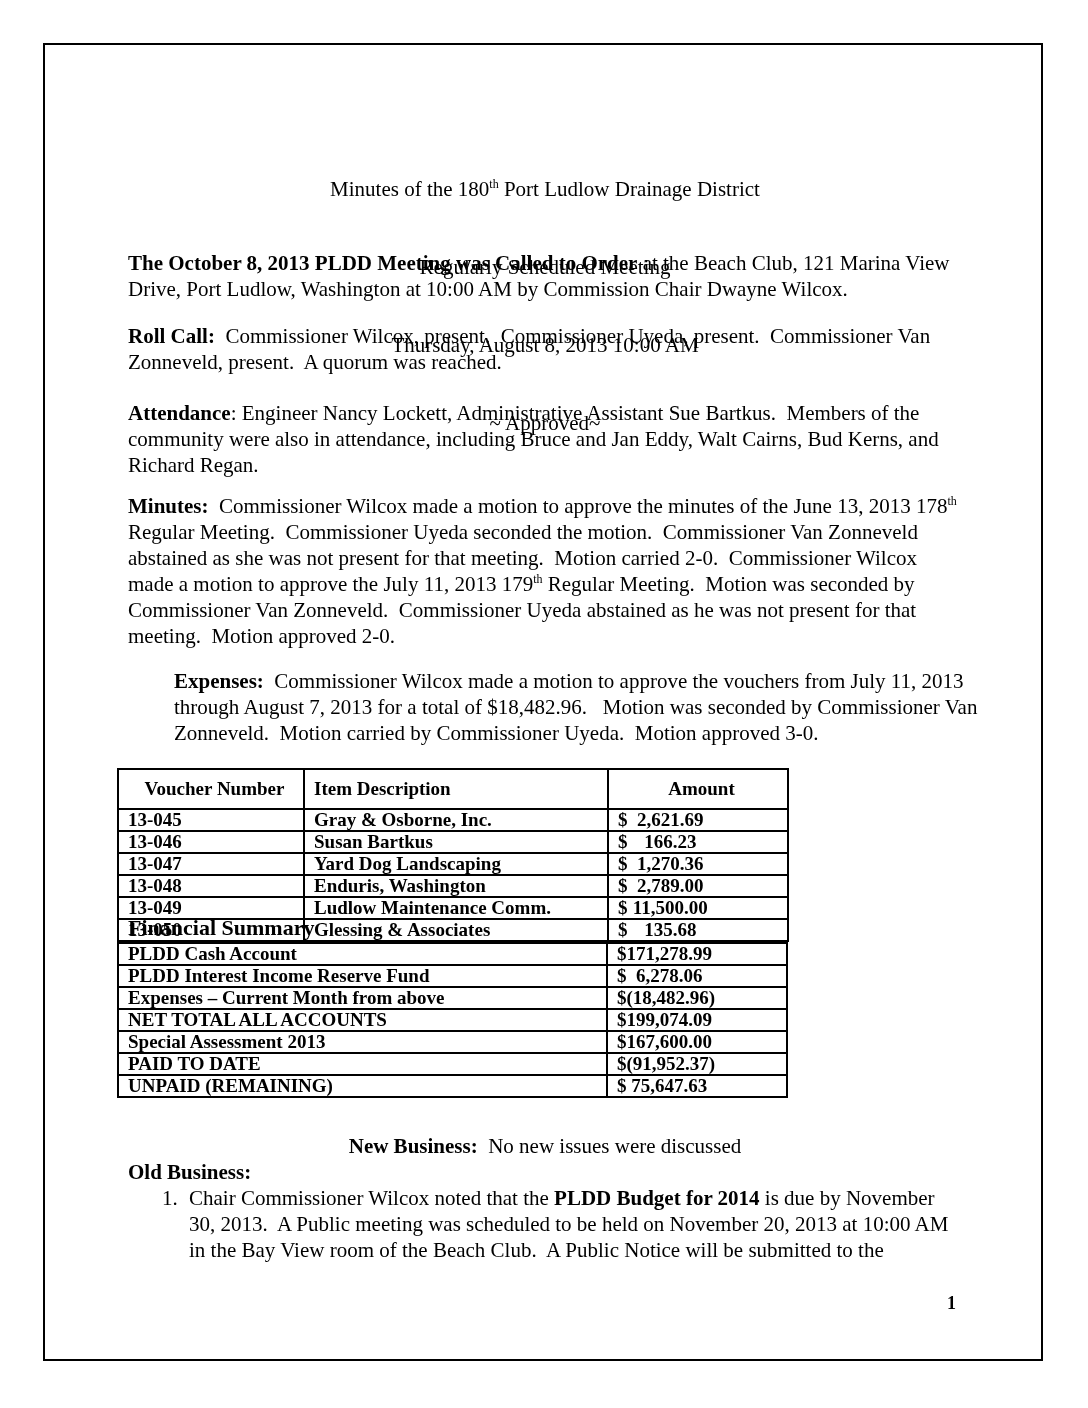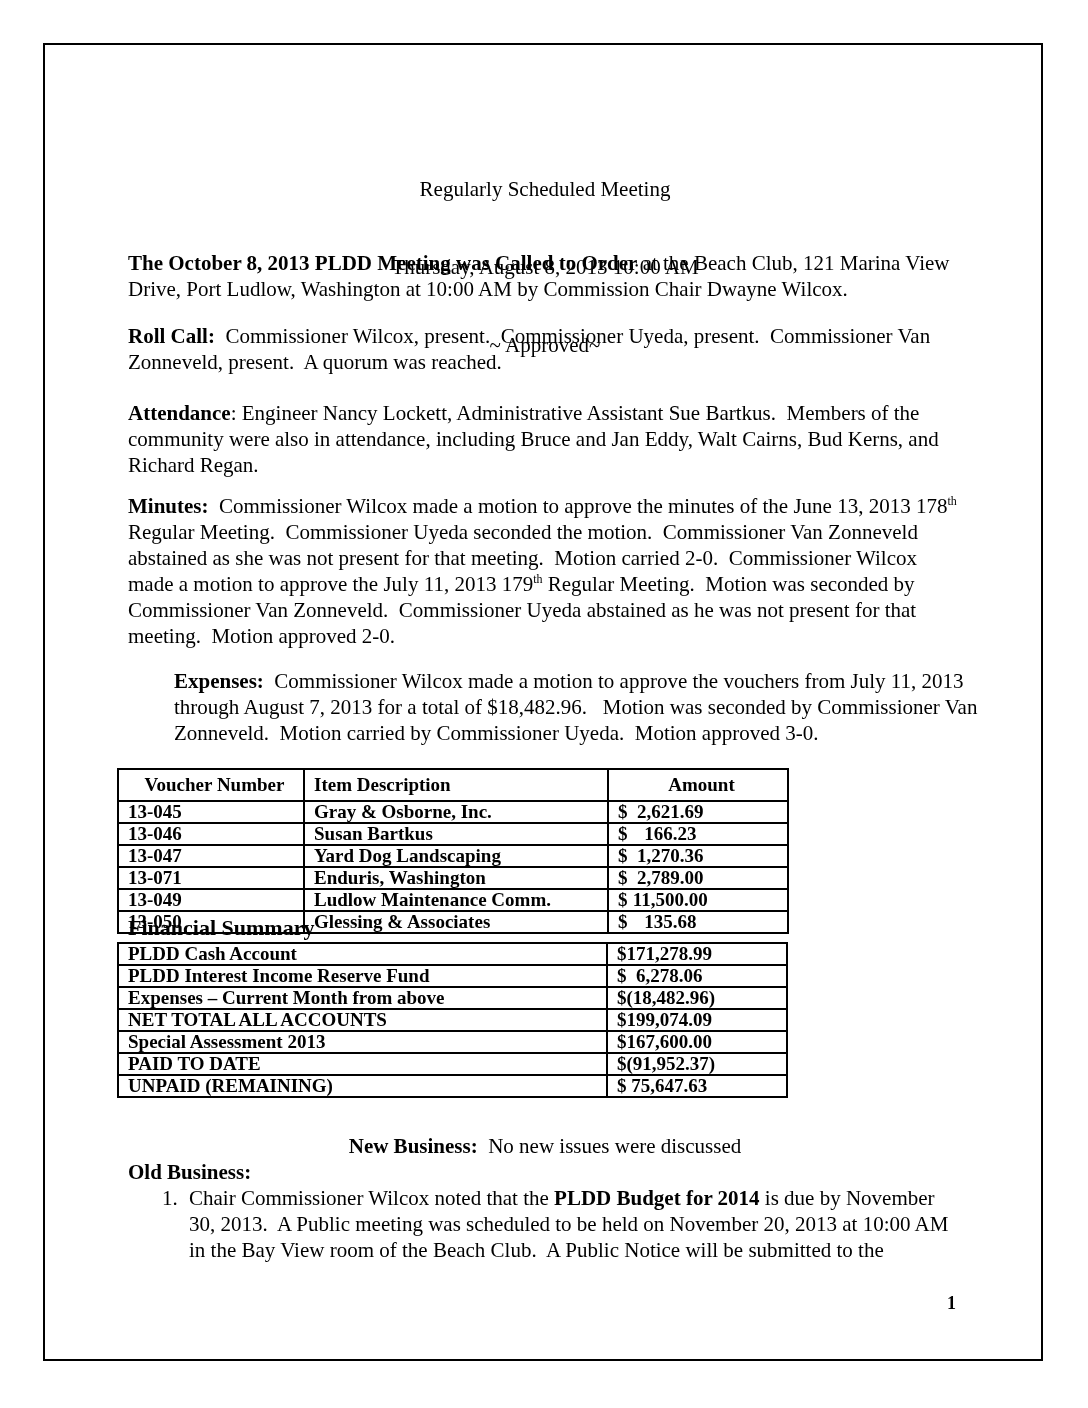--- a/index.html
+++ b/index.html
@@ -74,21 +74,21 @@
     border: 2px solid #000000;
     padding: 0 2px 0 9px;
     height: 21px;
     overflow: hidden;
     text-align: left;
     font-weight: bold;
     white-space: nowrap;
     box-sizing: border-box;
   }
   table.vouchers { left: 117px; top: 768px; width: 670px; }
-  table.vouchers th { font-weight: bold; height: 32px; }
+  table.vouchers th { font-weight: bold; height: 40px; }
   table.vouchers th.c-center { text-align: center; }
   table.fin { left: 117px; top: 942px; width: 669px; }
   .amt {
     display: flex;
     padding-right: 72px;
   }
   .amt .cur { flex: none; }
   .amt .num { flex: 1; text-align: center; white-space: nowrap; }
   .page-num {
     position: absolute;
@@ -98,20 +98,21 @@
     font-weight: bold;
     line-height: 20px;
   }
 </style>
 </head>
 <body>
 
 <div class="page-border"></div>
 
 <div class="block title-block">
+  <div><span>Minutes of the 180</span><sup class="sp">th</sup><span> Port Ludlow Drainage District</span></div>
   <div>Regularly Scheduled Meeting</div>
   <div>Thursday, August 8, 2013 10:00 AM</div>
   <div>~ Approved~</div>
 </div>
 
 <div class="block p-called"><span class="b">The October 8, 2013 PLDD Meeting was Called to Order</span><span> at the Beach Club, 121 Marina View Drive, Port Ludlow, Washington at 10:00 AM by Commission Chair Dwayne Wilcox.</span></div>
 
 <div class="block p-roll"><span class="b">Roll Call:</span><span>  Commissioner Wilcox, present.  Commissioner Uyeda, present.  Commissioner Van Zonneveld, present.  A quorum was reached.</span></div>
 
 <div class="block p-att"><span class="b">Attendance</span><span>: Engineer Nancy Lockett, Administrative Assistant Sue Bartkus.  Members of the community were also in attendance, including Bruce and Jan Eddy, Walt Cairns, Bud Kerns, and Richard Regan.</span></div>
@@ -156,21 +157,21 @@
     <td>13-047</td>
     <td>Yard Dog Landscaping</td>
     <td>
           <div class="amt">
             <span class="cur">$</span>
             <span class="num">1,270.36</span>
           </div>
         </td>
   </tr>
   <tr>
-    <td>13-071</td>
+    <td>13-048</td>
     <td>Enduris, Washington</td>
     <td>
           <div class="amt">
             <span class="cur">$</span>
             <span class="num">2,789.00</span>
           </div>
         </td>
   </tr>
   <tr>
     <td>13-049</td>

